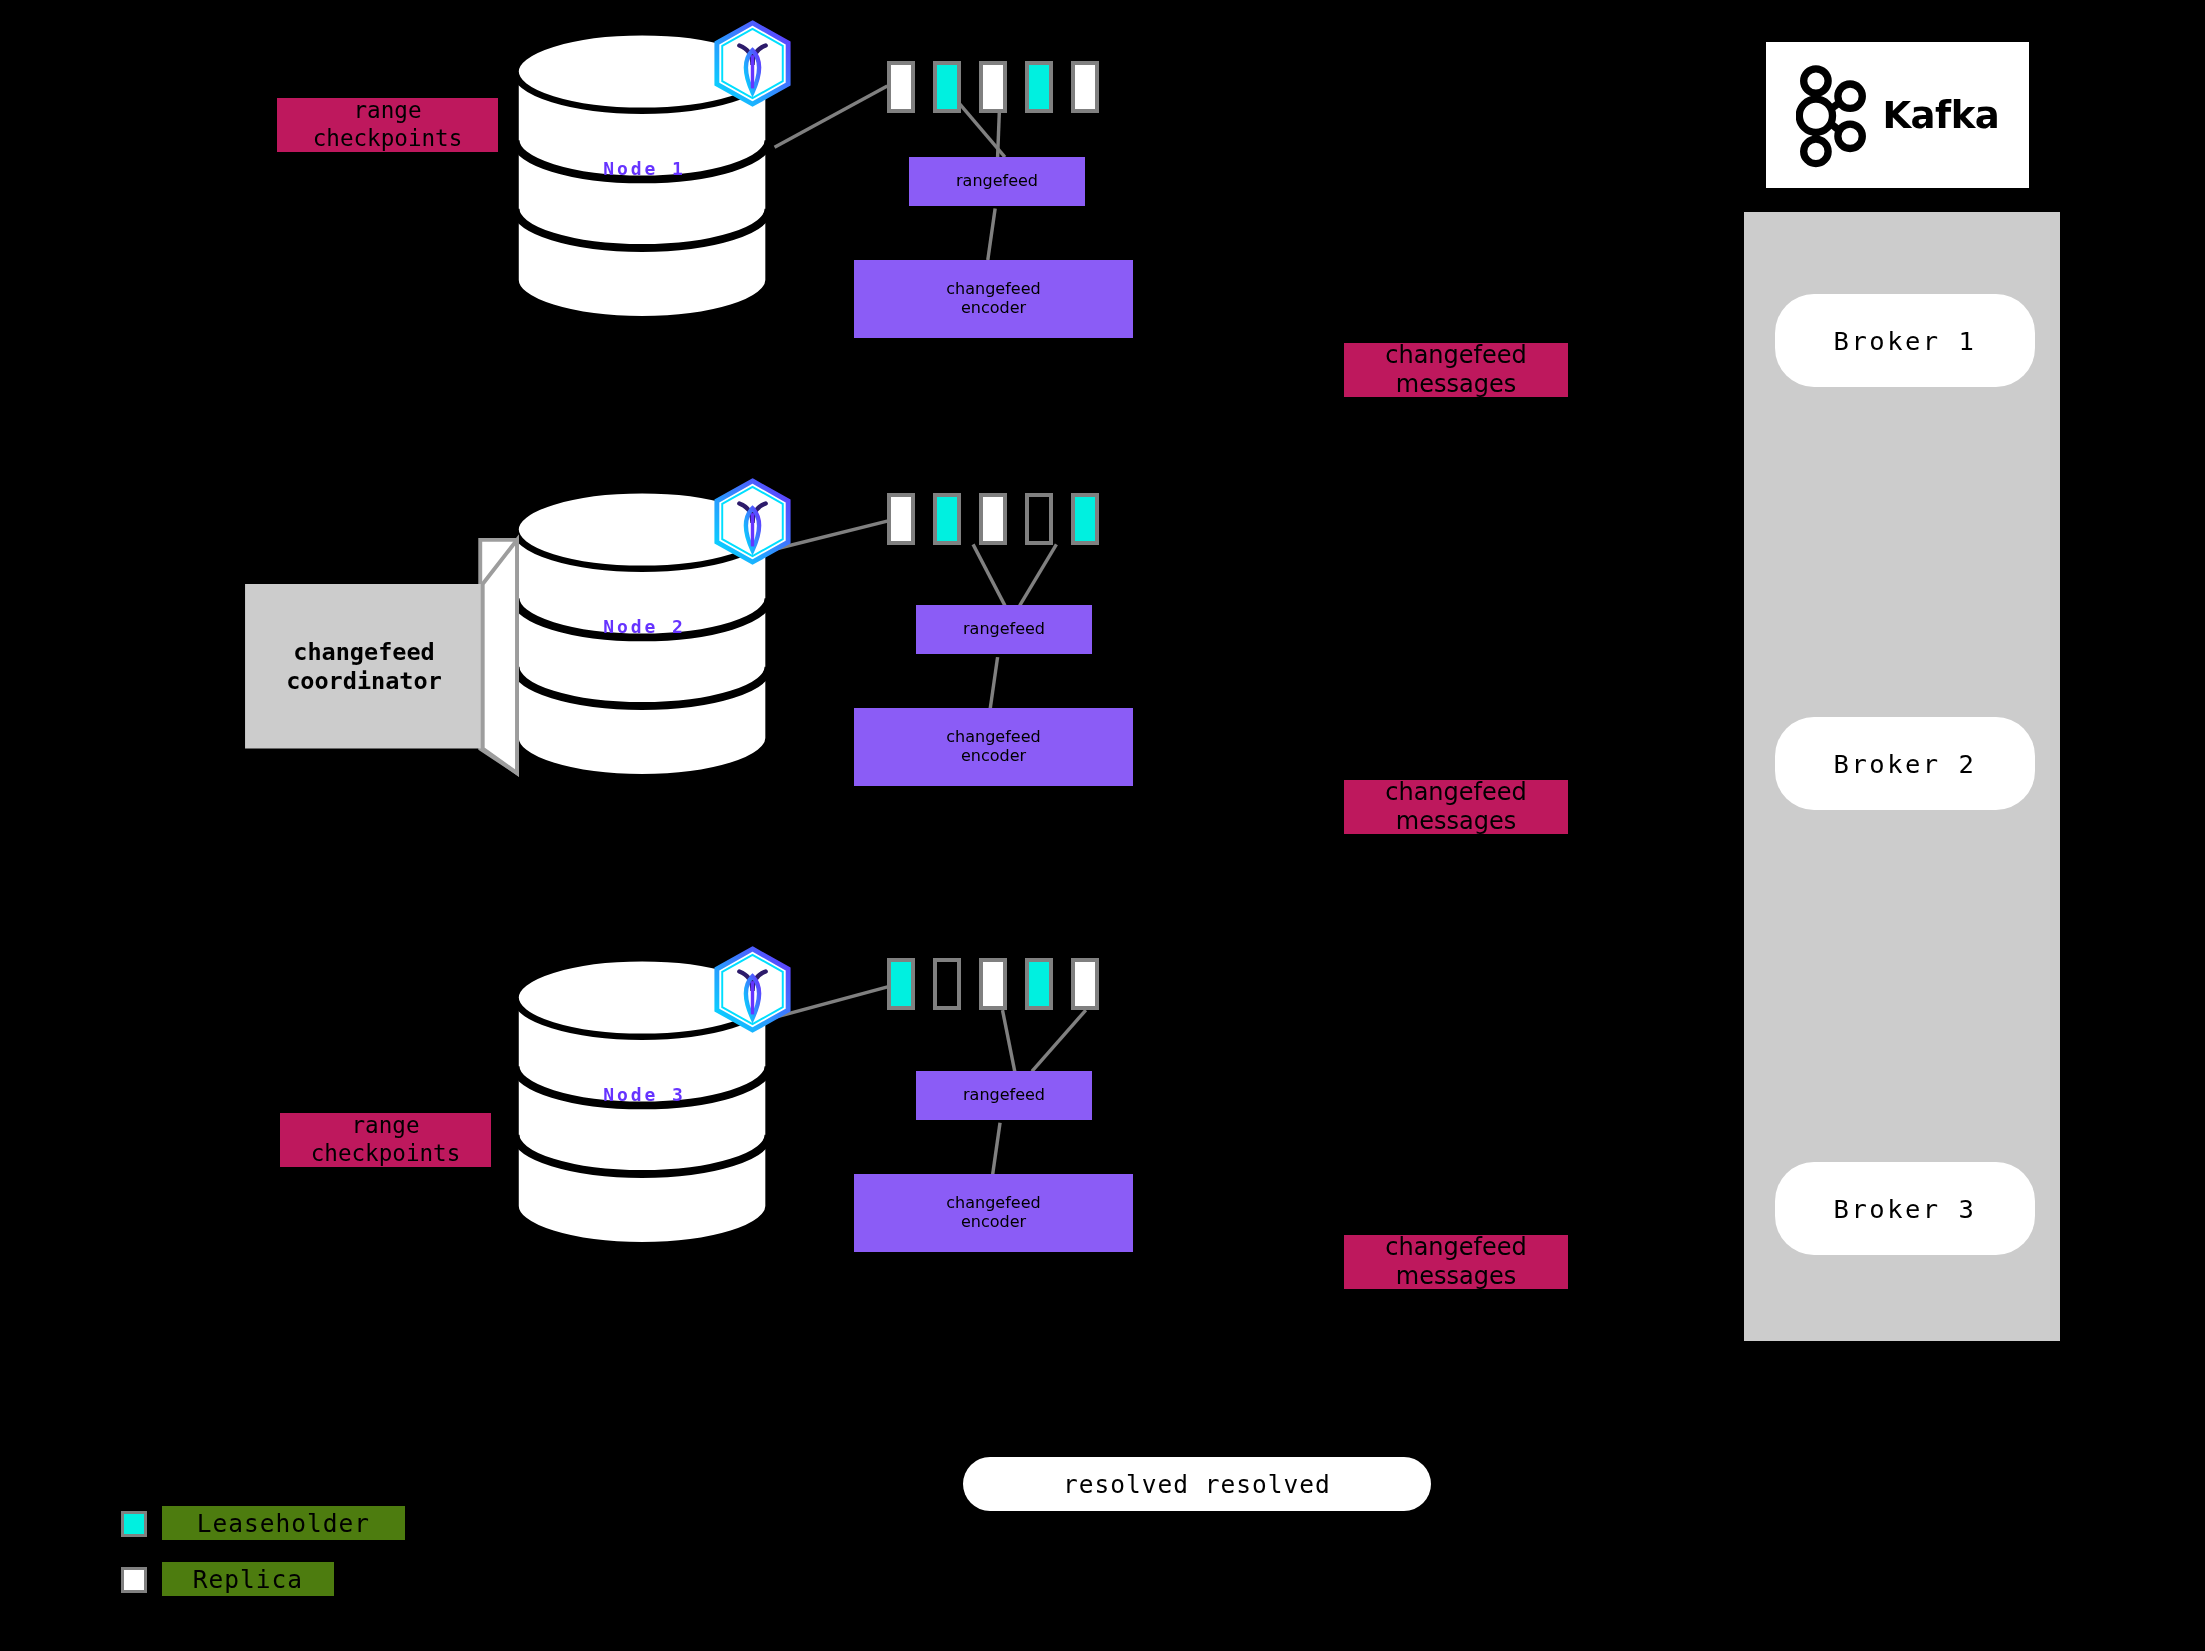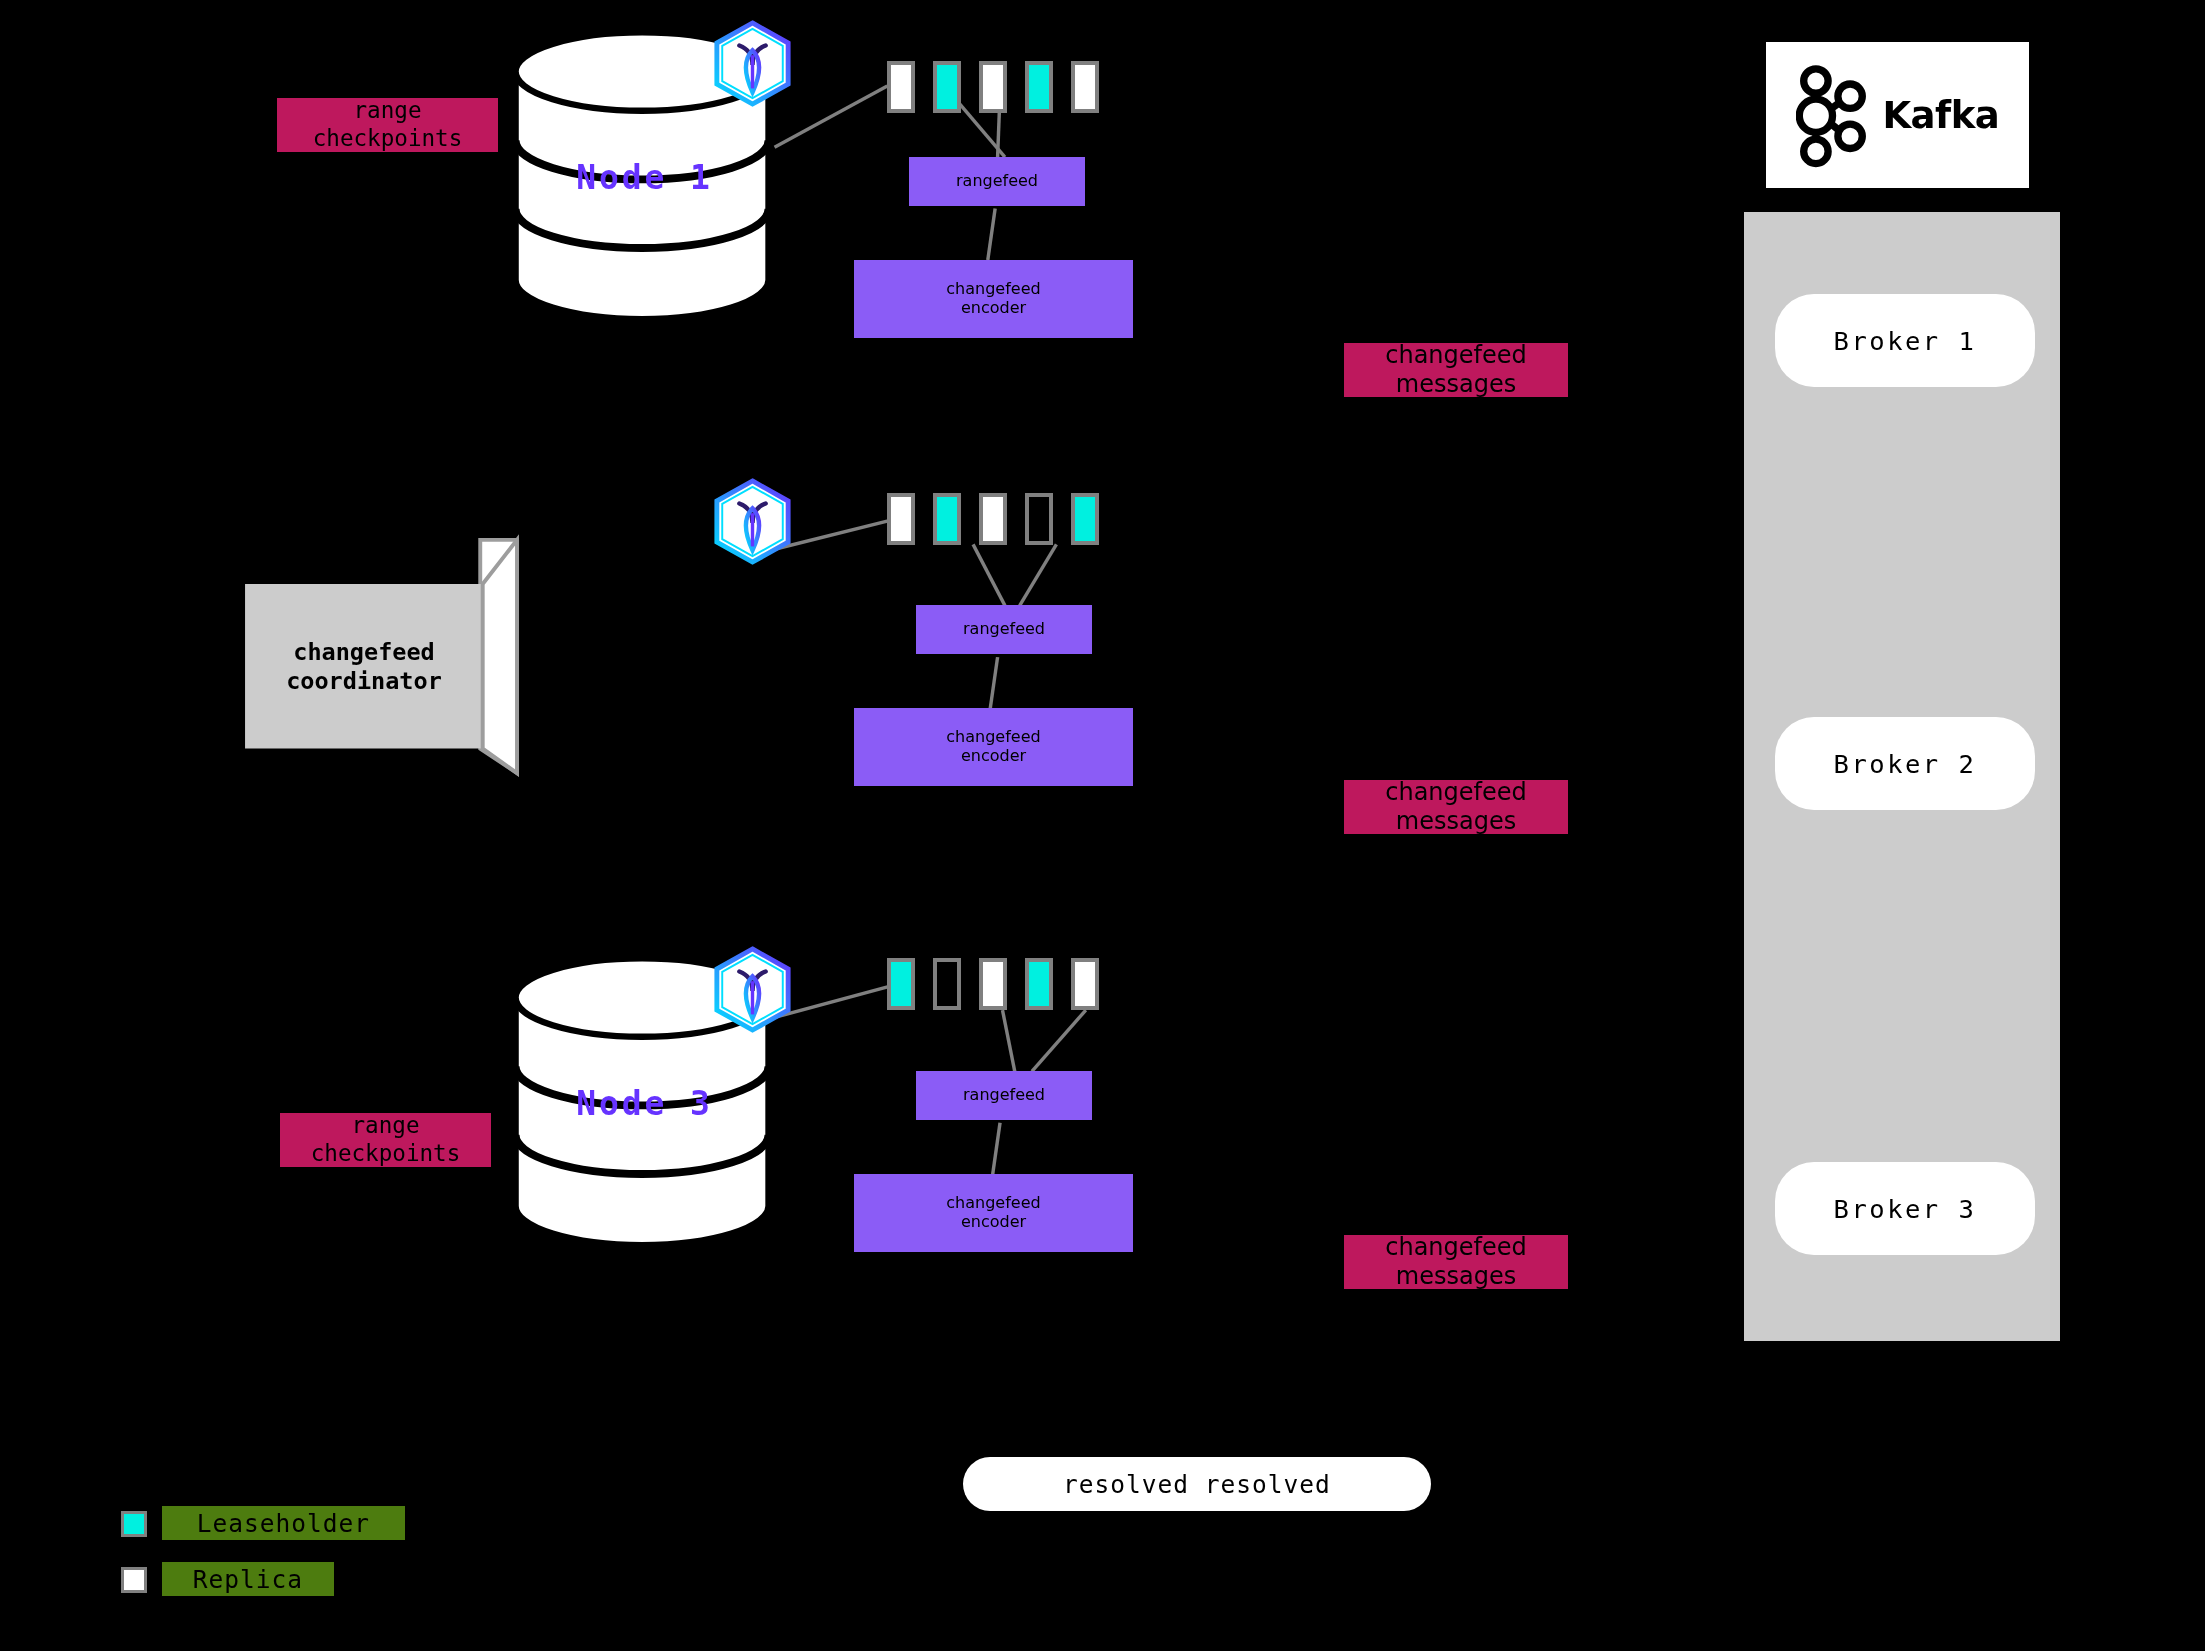--- a/index.html
+++ b/index.html
@@ -8,21 +8,21 @@
     font-family:"DejaVu Sans Mono", monospace;
   }
   .stage{position:absolute;left:0;top:0;width:2205px;height:1652px;}
   .abs{position:absolute;}
 
   
   .cyl{position:absolute;}
   .cyl svg{display:block;}
   .node-label{
     position:absolute;left:0;width:100%;text-align:center;
-    color:#6633FF;font-weight:bold;font-size:33px;letter-spacing:2.9px;
+    color:#6633FF;font-weight:bold;font-size:18px;letter-spacing:2.9px;
     font-family:"DejaVu Sans Mono", monospace;
   }
 
   
   .crdb{position:absolute;}
 
   
   .rngrow{position:absolute;}
   .rng{
     position:absolute;top:0;width:27.5px;height:52px;
@@ -160,20 +160,30 @@
     <div class="rng white" style="left:92px;"></div>
     <div class="rng cyan" style="left:138px;"></div>
     <div class="rng white" style="left:184px;"></div>
   </div>
   <div class="gbox" style="left:909px;top:157px;width:176px;height:49px;">rangefeed</div>
   <div class="gbox" style="left:854px;top:260px;width:279px;height:78px;white-space:pre-line;">changefeed
 encoder</div>
   <div class="wbox" style="left:277px;top:98px;width:221px;height:54px;">range
 checkpoints</div>
 
+  <div class="cyl" style="left:512px;top:483px;">
+    <svg width="265" height="299" viewBox="0 0 540 610">
+      <ellipse cx="265" cy="95" rx="258" ry="80" fill="#fff" stroke="#000" stroke-width="13"></ellipse>
+      <path d="M7,95 L7,520 A258,80 0 0 0 523,520 L523,95" fill="#fff" stroke="#000" stroke-width="13"></path>
+      <ellipse cx="265" cy="95" rx="258" ry="80" fill="#fff" stroke="#000" stroke-width="13"></ellipse>
+      <path d="M7,235 A258,80 0 0 0 523,235" fill="none" stroke="#000" stroke-width="16"></path>
+      <path d="M7,375 A258,80 0 0 0 523,375" fill="none" stroke="#000" stroke-width="16"></path>
+    </svg>
+    <div class="node-label" style="top:133px;">Node 2</div>
+  </div>
   <div class="crdb" style="left:711px;top:478px;">
     <svg width="83" height="88" viewBox="0 0 170 180">
       <defs>
         <linearGradient id="hx2" x1="0" y1="1" x2="1" y2="0">
           <stop offset="0" stop-color="#00DFFF"></stop>
             <stop offset="1" stop-color="#6633FF"></stop>
         </linearGradient>
       </defs>
       <polygon points="85,6 158,47 158,131 85,172 12,131 12,47" fill="#fff" stroke="url(#hx2)" stroke-width="10"></polygon>
       <polygon points="85,18 147,53 147,125 85,160 23,125 23,53" fill="none" stroke="#00DFFF" stroke-width="4"></polygon>

